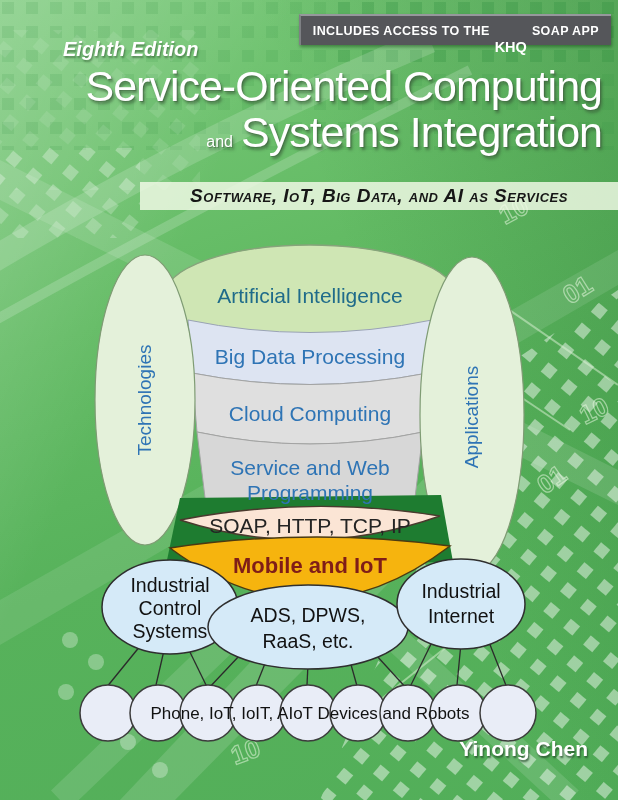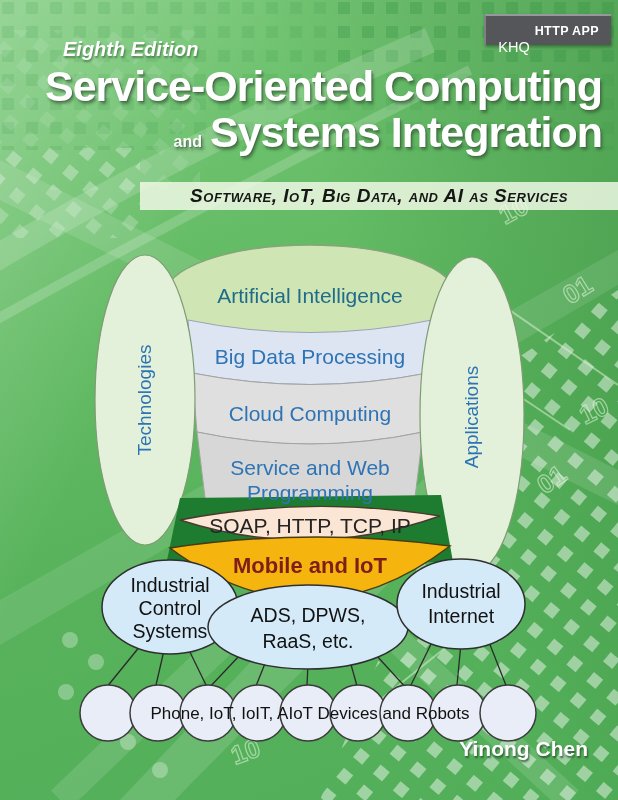--- a/index.html
+++ b/index.html
@@ -17,31 +17,31 @@
 
   
   .banner{
     position:absolute; top:14px; right:7px; height:29px;
     display:flex; align-items:center; gap:5px;
     background:#55565a; color:#fff; padding:0 12px;
     border-top:2px solid #96989c; border-left:2px solid #7e8084;
     box-shadow:1px 2px 3px rgba(0,40,0,.4);
     font-size:12.5px; font-weight:bold; letter-spacing:.4px; white-space:nowrap;
   }
-  .banner .khq{font-size:14.5px; font-weight:400; letter-spacing:0;margin-top:32px;}
+  .banner .khq{font-size:14.5px; font-weight:700; letter-spacing:0;margin-top:32px;}
 
   
   .edition{
     position:absolute; left:63px; top:38px;
     color:#fff; font-size:20px; font-weight:bold; font-style:italic;
     text-shadow:1px 2px 2px rgba(50,90,50,.6);
   }
   .title{
     position:absolute; left:8px; right:16px; top:64px; text-align:right;
-    color:#fff; font-weight:bold; letter-spacing:-1px;
+    color:#fff; font-weight:normal; letter-spacing:-1px;
     text-shadow:2px 3px 3px rgba(55,90,55,.65), 1px 1px 0 rgba(70,100,70,.5);
     line-height:1.06;
   }
   .title .t1{font-size:43px;}
   .title .t2{font-size:43px;}
   .title .and{font-size:16px; letter-spacing:0; margin-right:8px;}
 
   
   .subtitle-band{
     position:absolute; left:140px; right:0; top:182px; height:28px;
@@ -124,22 +124,23 @@
       <text class="binary" transform="translate(505,225) rotate(-28)">10</text>
       <text class="binary" transform="translate(570,305) rotate(-32)">01</text>
       <text class="binary" transform="translate(585,425) rotate(-26)">10</text>
       <text class="binary" transform="translate(545,495) rotate(-35)">01</text>
       <text class="binary" transform="translate(235,765) rotate(-20)">10</text>
       <text class="binary" transform="translate(330,665) rotate(-25)">01</text>
     </g>
   </svg>
 
   <div class="banner">
+    <span>INCLUDES ACCESS TO THE</span>
     <span class="khq">KHQ</span>
-    <span>HTTP APP</span>
+    <span>SOAP APP</span>
   </div>
 
   <div class="edition">Eighth Edition</div>
 
   <div class="title">
     <div class="t1">Service-Oriented Computing</div>
     <div class="t2">
       <span class="and">and</span><span>Systems Integration</span>
     </div>
   </div>

